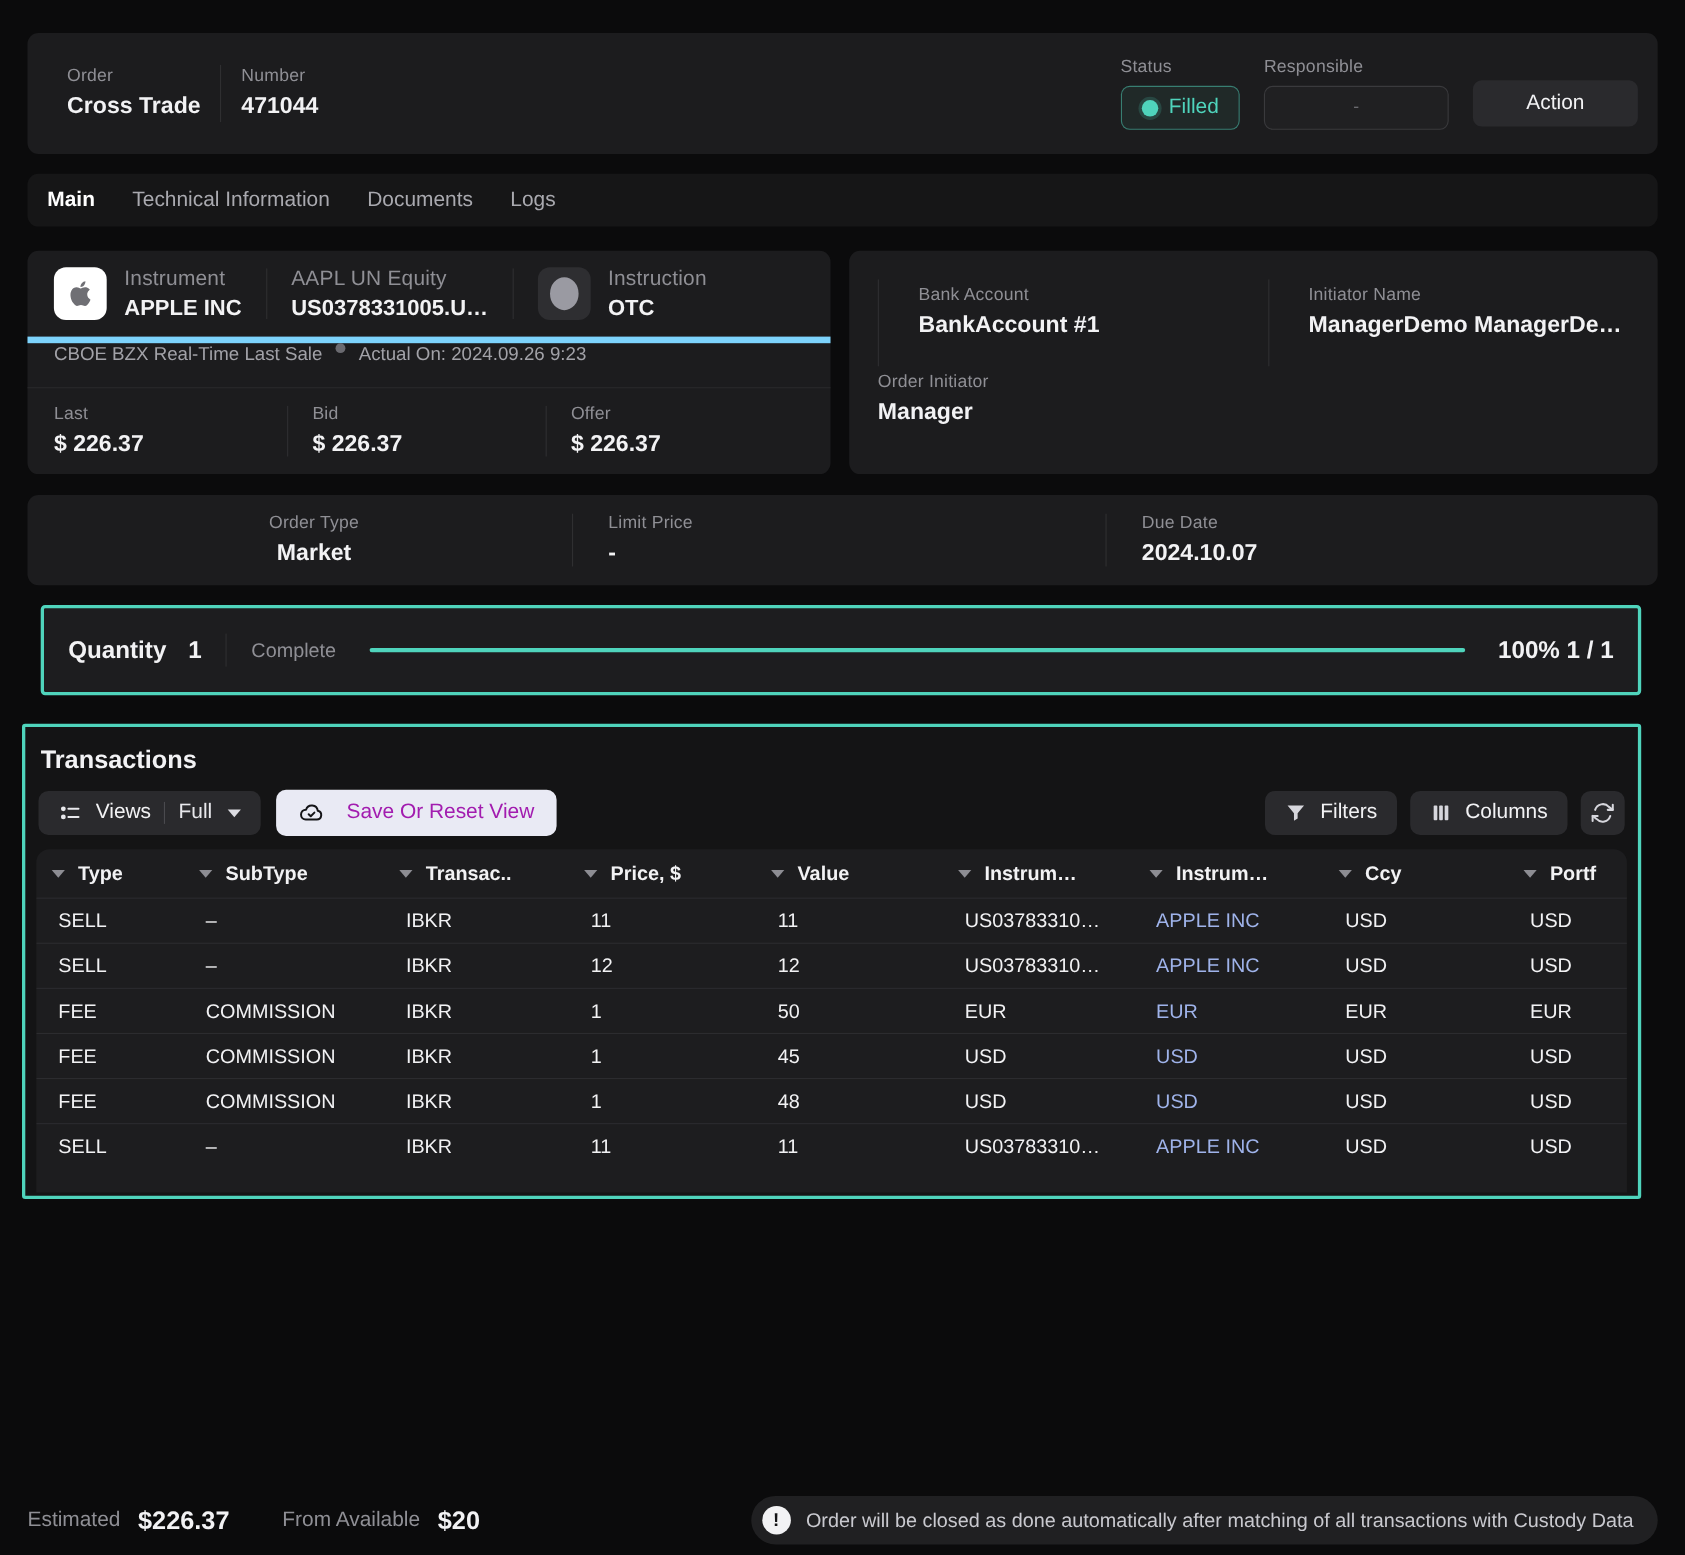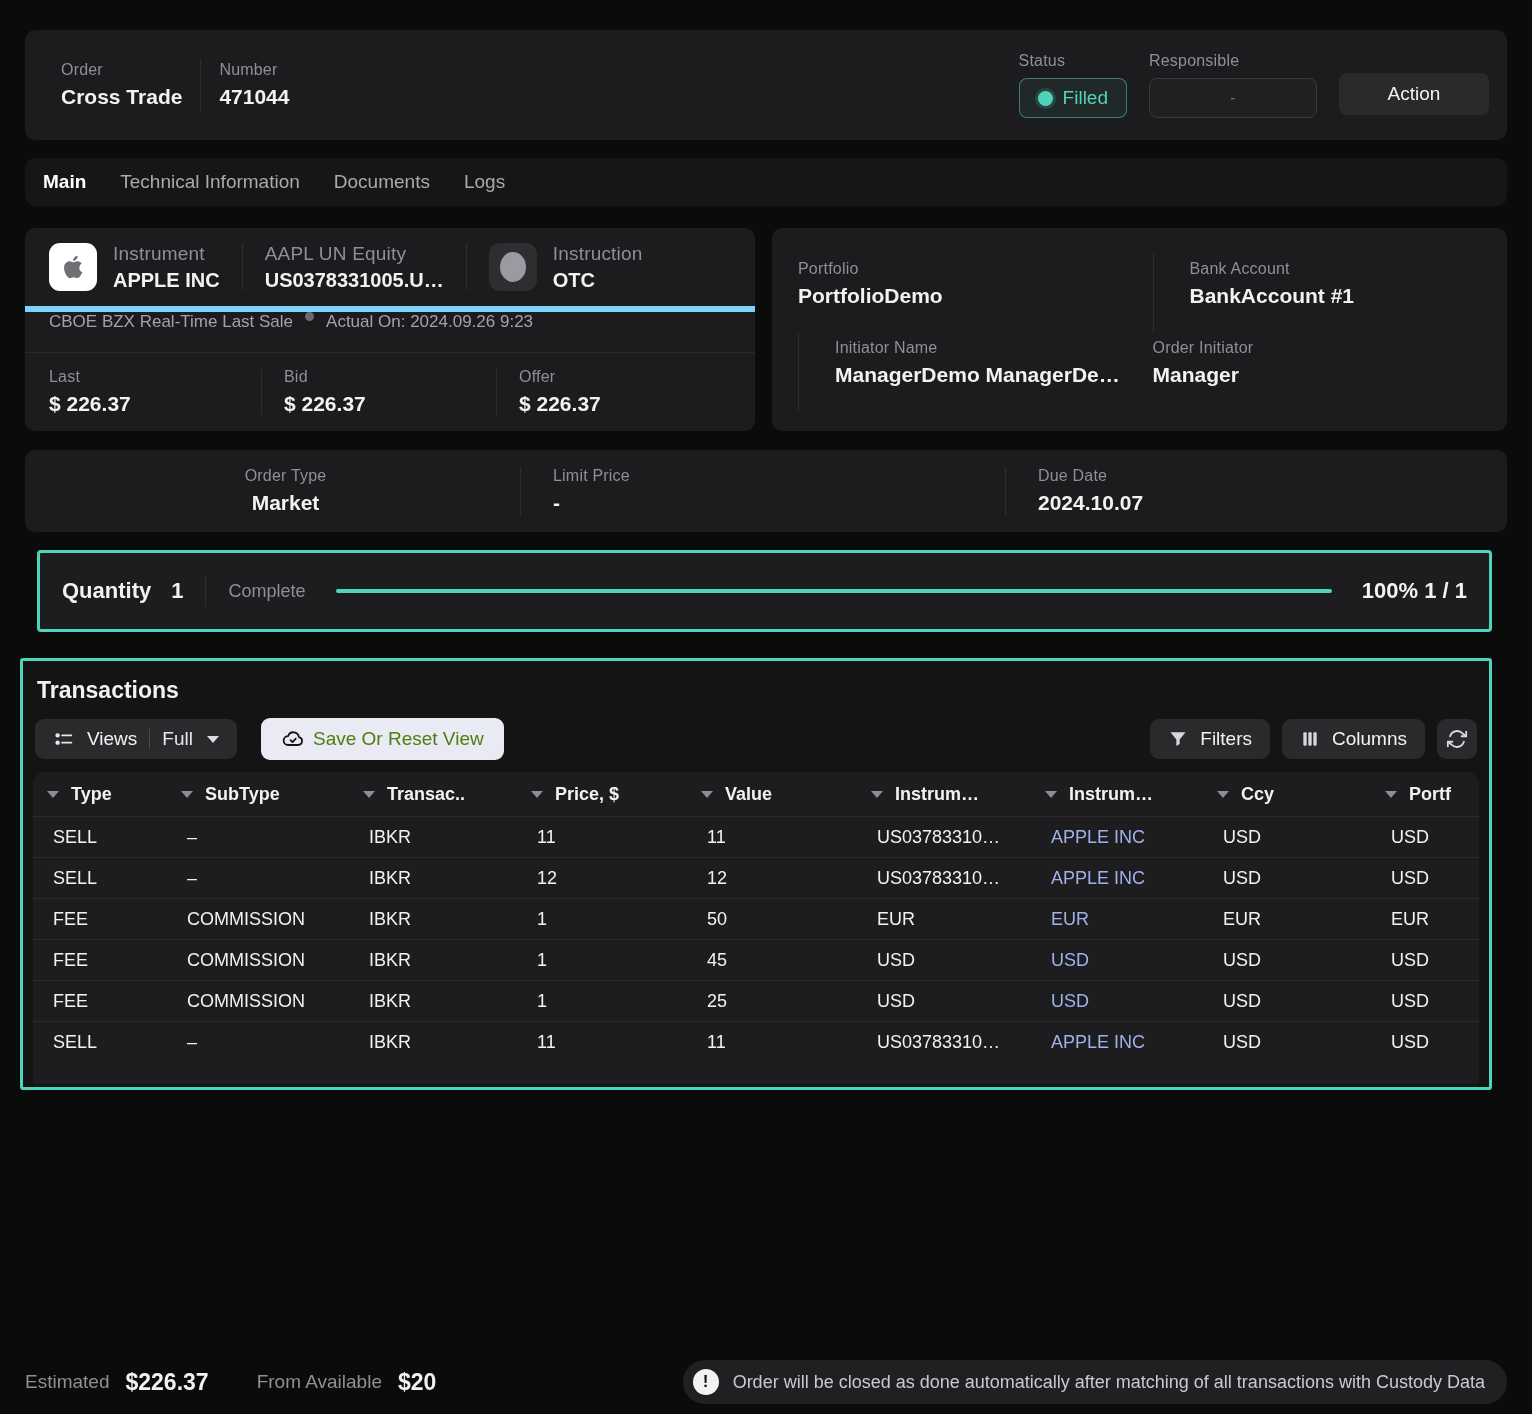--- a/index.html
+++ b/index.html
@@ -82,22 +82,22 @@
   .tx{position:absolute;left:20px;top:658px;width:1472px;height:432px;background:#141415;
       border:3px solid var(--accent);border-radius:3px;}
   .tx-title{font-size:23px;font-weight:700;padding:16px 0 0 14px;}
   .tx-toolbar{display:flex;align-items:center;margin:14px 12px 12px 12px;}
   .tbtn{display:inline-flex;align-items:center;gap:12px;height:40px;padding:0 18px;background:var(--btn);
         border:none;border-radius:9px;color:var(--txt);font-size:19px;cursor:pointer;}
   .tbtn .thin-sep{width:1px;height:20px;background:#4a4a4e;}
   .tbtn .muted2{color:#e8e8ec;}
   .caret-down{width:0;height:0;border-left:6px solid transparent;border-right:6px solid transparent;
               border-top:7px solid #dcdce2;margin-left:2px;}
-  .save-btn{display:inline-flex;align-items:center;gap:8px;height:42px;padding:0 20px;margin-left:24px;
-            background:#e9eaf4;color:#4d7c0f;border:none;border-radius:9px;font-size:19px;cursor:pointer;}
+  .save-btn{display:inline-flex;align-items:center;gap:20px;height:42px;padding:0 20px;margin-left:14px;
+            background:#e9eaf4;color:#a21caf;border:none;border-radius:9px;font-size:19px;cursor:pointer;}
   .tx-right{margin-left:auto;display:flex;align-items:flex-start;gap:12px;}
   .icon-btn{width:40px;height:40px;display:flex;align-items:center;justify-content:center;
             background:var(--btn);border:none;border-radius:9px;cursor:pointer;}
 
   .table-card{margin:0 10px;background:#1d1d1f;border-radius:12px 12px 0 0;height:312px;overflow:hidden;}
   .thead,.trow{display:grid;grid-template-columns:134px 182px 168px 170px 170px 174px 172px 168px 1fr;
                align-items:center;}
   .thead{height:44px;}
   .th{display:flex;align-items:center;gap:12px;padding-left:14px;font-size:18px;font-weight:700;white-space:nowrap;overflow:hidden;}
   .sort-caret{width:0;height:0;border-left:6px solid transparent;border-right:6px solid transparent;
@@ -196,24 +196,20 @@
       </div>
       <div class="quote-sep"></div>
       <div class="quote">
         <span class="label">Offer</span>
         <div class="value">$ 226.37</div>
       </div>
     </div>
   </div>
 
   <div class="card det-card">
-    <div class="det-cell">
-      <span class="label">Portfolio</span>
-      <div class="value">PortfolioDemo</div>
-    </div>
     <div class="det-cell right">
       <span class="label">Bank Account</span>
       <div class="value">BankAccount #1</div>
     </div>
     <div class="det-cell right">
       <span class="label">Initiator Name</span>
       <div class="value">ManagerDemo ManagerDe…</div>
     </div>
     <div class="det-cell">
       <span class="label">Order Initiator</span>
@@ -384,21 +380,21 @@
             <div class="td">USD</div>
             <div class="td link">USD</div>
             <div class="td">USD</div>
             <div class="td">USD</div>
           </div>
           <div class="trow">
             <div class="td">FEE</div>
             <div class="td">COMMISSION</div>
             <div class="td">IBKR</div>
             <div class="td">1</div>
-            <div class="td">25</div>
+            <div class="td">48</div>
             <div class="td">USD</div>
             <div class="td link">USD</div>
             <div class="td">USD</div>
             <div class="td">USD</div>
           </div>
           <div class="trow">
             <div class="td">SELL</div>
             <div class="td">–</div>
             <div class="td">IBKR</div>
             <div class="td">11</div>

